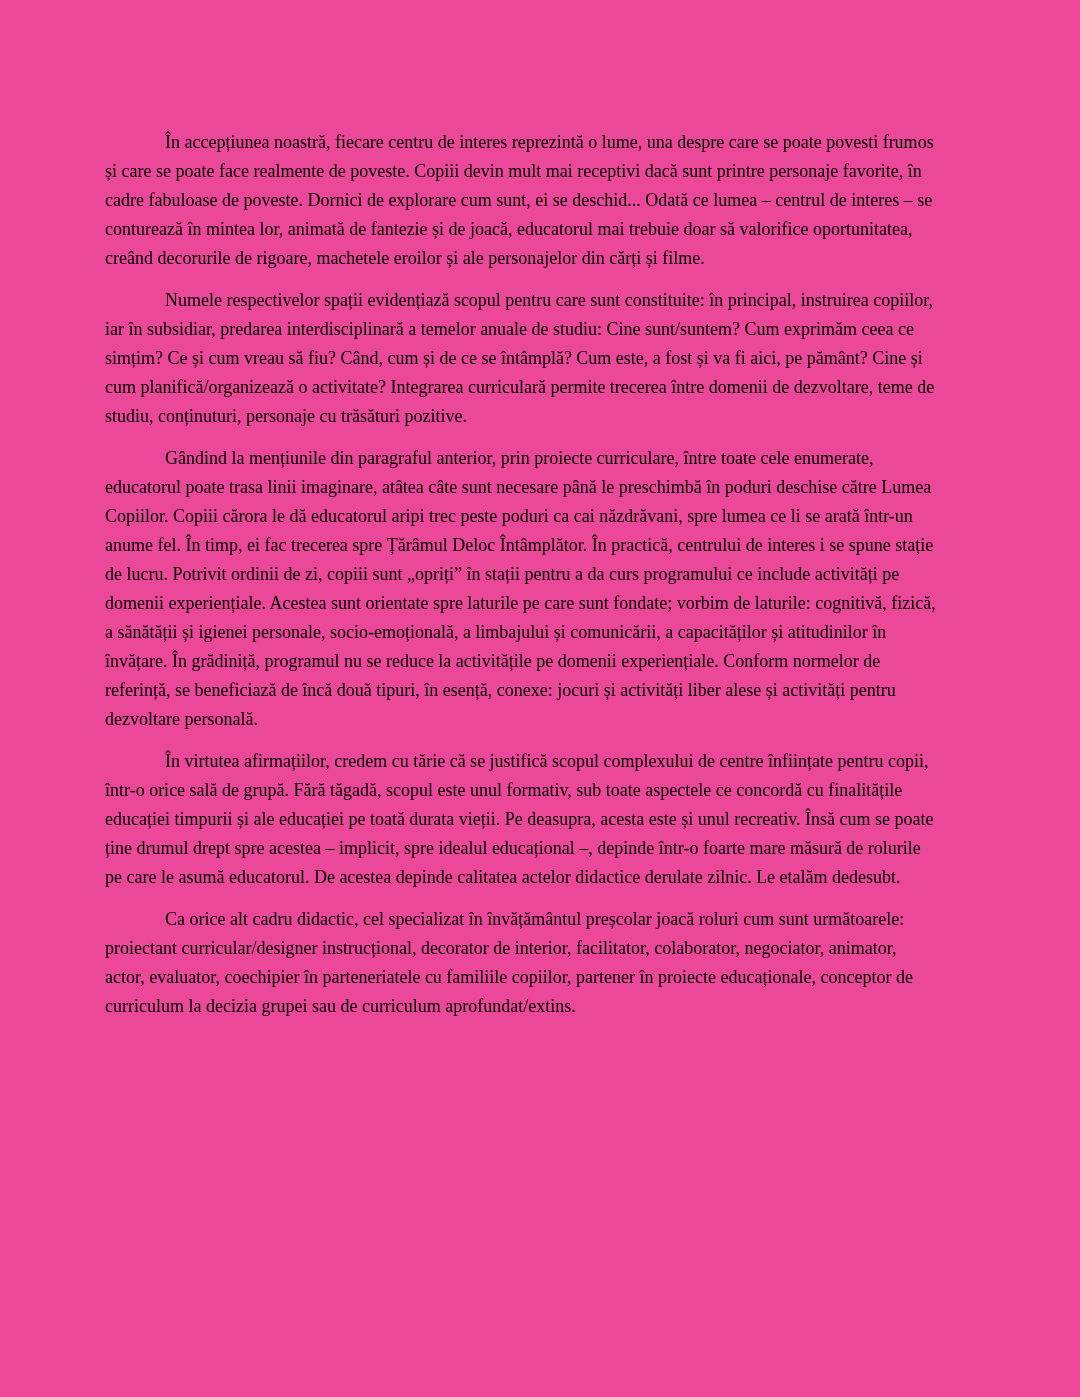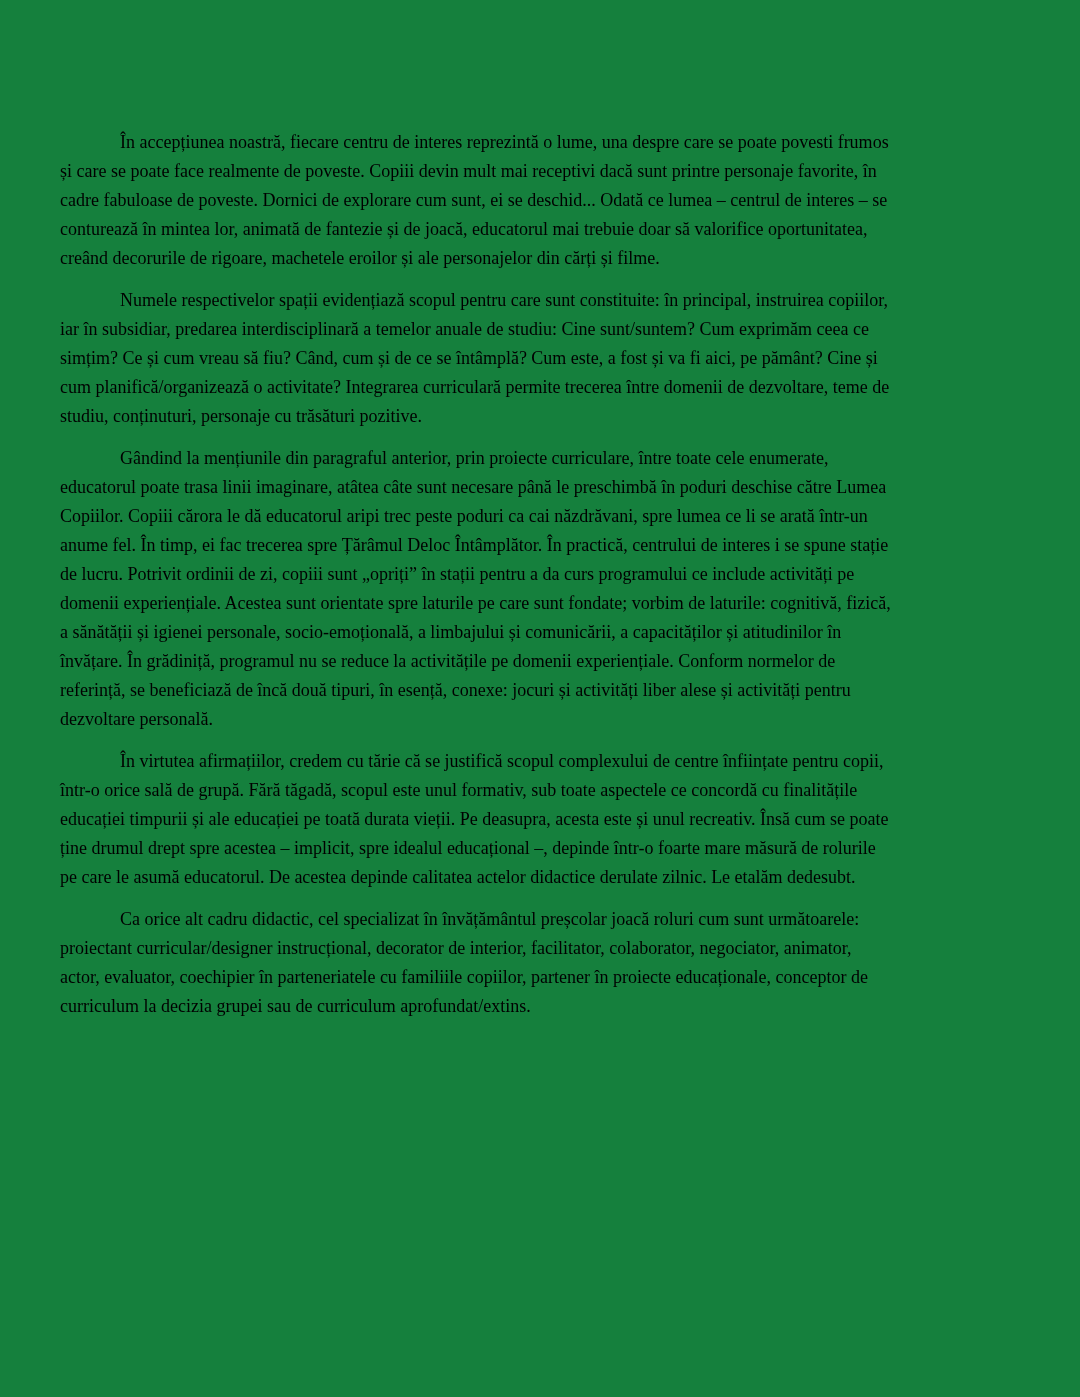--- a/index.html
+++ b/index.html
@@ -8,22 +8,22 @@
   }
   body {
     width: 1080px;
     height: 1397px;
     overflow: hidden;
     position: relative;
   }
   .page {
     width: 1080px;
     height: 1397px;
-    background: #15803d;
-    padding: 128px 125px 0 60px;
+    background: #ec4899;
+    padding: 128px 125px 0 105px;
   }
   .doc-text p {
     font-family: "Liberation Serif", "DejaVu Serif", serif;
     font-size: 18px;
     line-height: 29px;
     color: #000000;
     text-align: left;
     text-indent: 60px;
     margin: 0 0 13px 0;
     width: 832px;

